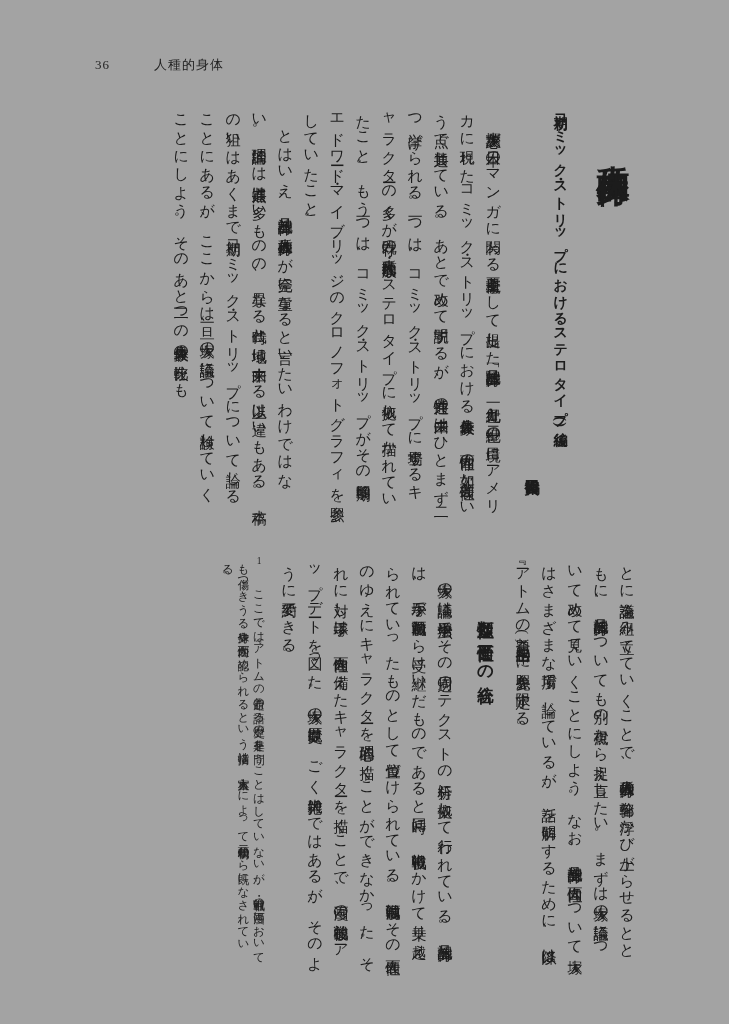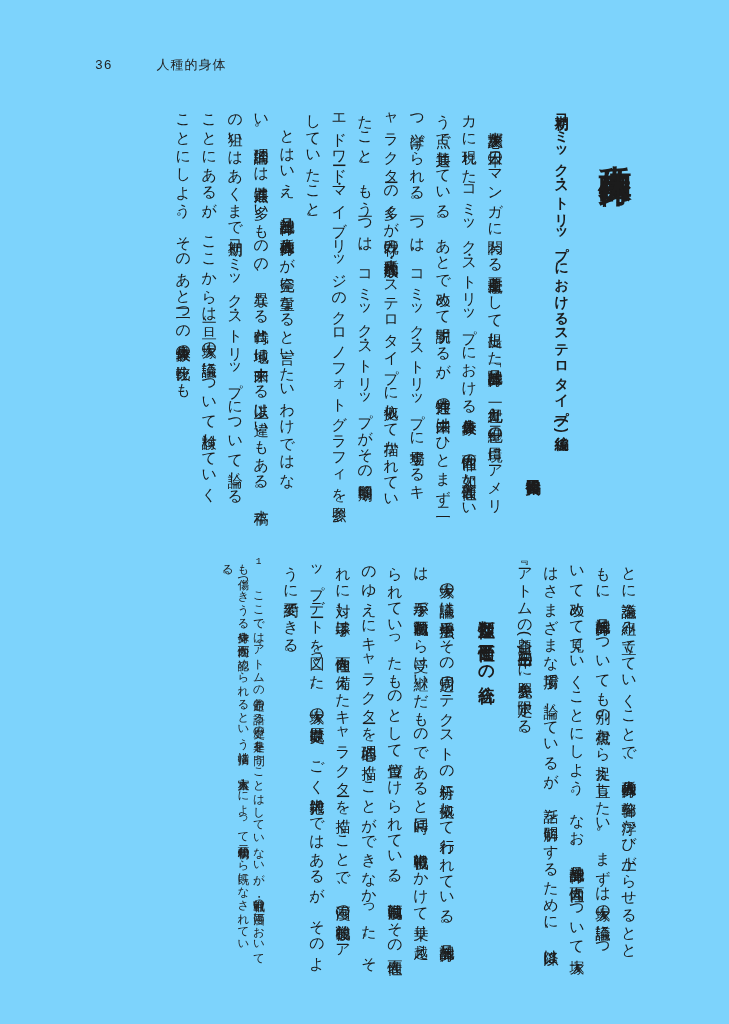--- a/index.html
+++ b/index.html
@@ -6,24 +6,23 @@
   html, body { background: #e9e9e9; }
   body {
     font-family: "Liberation Serif", "DejaVu Serif", serif;
     -webkit-font-smoothing: antialiased;
   }
   .page {
     position: relative;
     width: 729px;
     height: 1024px;
     margin: 0 auto;
-    background: #7dd3fc;
+    background: #a3a3a3;
     color: #1c1c1c;
     overflow: hidden;
-    font-family: Liberation Mono, monospace;
   }
   .page-header {
     position: absolute;
     top: 56px;
     left: 95px;
     font-size: 13px;
     letter-spacing: 1px;
     display: flex;
     align-items: baseline;
     gap: 44px;

